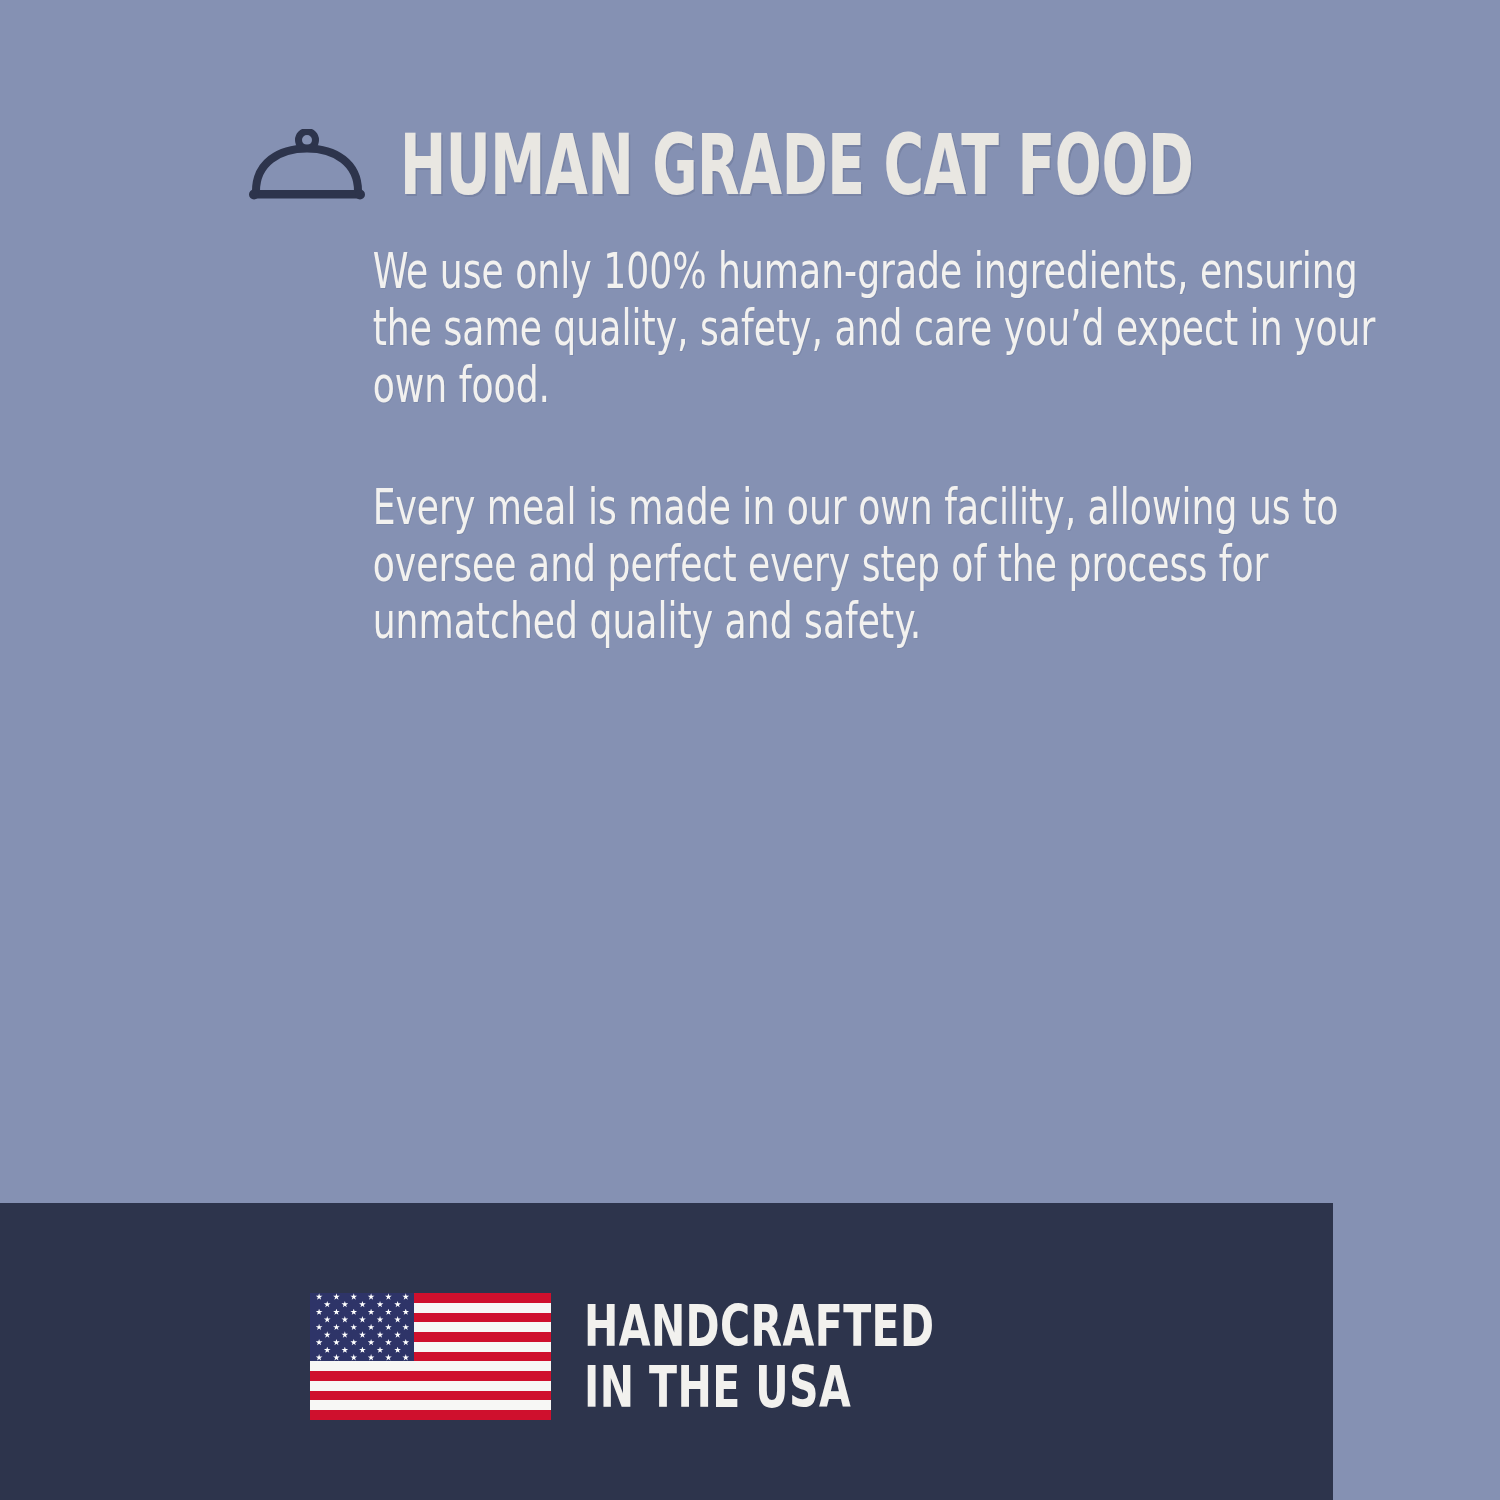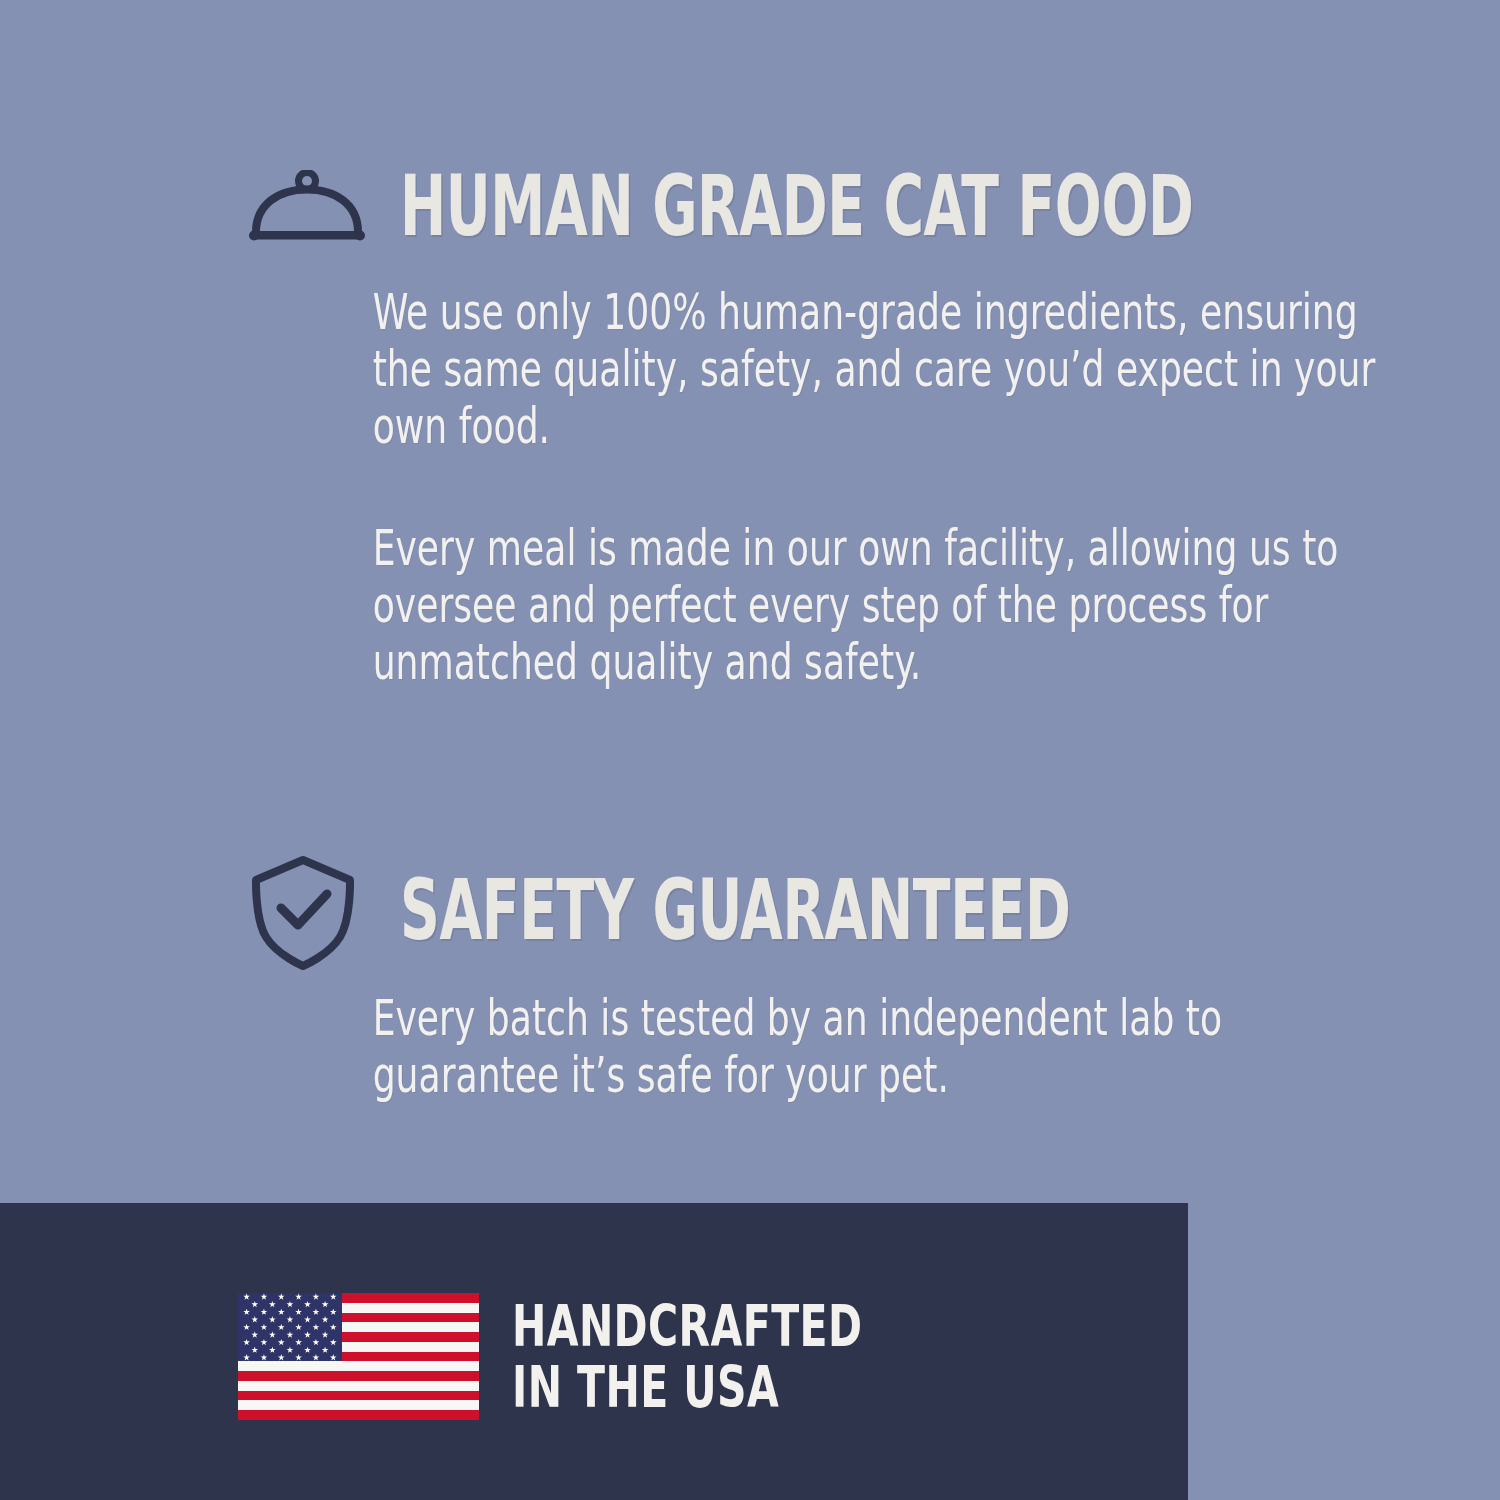--- a/index.html
+++ b/index.html
@@ -22,21 +22,20 @@
     box-sizing: border-box;
   }
 
   
   .features {
     position: absolute;
     left: 0;
     top: 0;
     width: 1500px;
     height: 1203px;
-    margin-top: 41px;
   }
 
   .feature {
     position: absolute;
     left: 248px;
     width: 1010px;
   }
 
   .feature-head {
     position: relative;
@@ -97,21 +96,21 @@
 
   #feature-0 .feature-body { margin-top: 25px; }
   #feature-1 .feature-body { margin-top: 27px; }
   #feature-2 .feature-body { margin-top: 27px; }
 
   
   .banner {
     position: absolute;
     left: 0;
     top: 1203px;
-    width: 1188px;
+    width: 1333px;
     height: 297px;
     background: #2d344c;
     display: flex;
     align-items: center;
     justify-content: center;
   }
 
   .banner-inner {
     display: flex;
     align-items: center;
@@ -197,32 +196,20 @@
         </span>
         <h2 class="feature-title">HUMAN GRADE CAT FOOD</h2>
       </div>
       <p class="feature-body">We use only 100% human-grade ingredients, ensuring the same quality, safety, and care you’d expect in your own food.</p>
     </div>
 
     <div class="feature" id="feature-1">
       <p class="feature-body">Every meal is made in our own facility, allowing us to oversee and perfect every step of the process for unmatched quality and safety.</p>
     </div>
 
-    <div class="feature" id="feature-2">
-      <div class="feature-head">
-        <span class="feature-icon">
-          <svg width="110" height="120" viewBox="0 0 110 120" fill="none" xmlns="http://www.w3.org/2000/svg">
-            <path d="M55 7 L102 27 C102 27 103 66 92 84 C81 102 55 113 55 113 C55 113 29 102 18 84 C7 66 8 27 8 27 L55 7 Z" stroke="#2d344c" stroke-width="8" stroke-linejoin="round" fill="none"></path>
-            <path d="M33 55 L50 72 L79 41" stroke="#2d344c" stroke-width="9" stroke-linecap="round" stroke-linejoin="round" fill="none"></path>
-          </svg>
-        </span>
-        <h2 class="feature-title">SAFETY GUARANTEED</h2>
-      </div>
-      <p class="feature-body">Every batch is tested by an independent lab to guarantee it’s safe for your pet.</p>
-    </div>
 
   </div>
 
   <div class="banner">
     <div class="banner-inner">
       <span class="flag">
         <span class="stripes"></span>
         <span class="canton" id="flag-canton">
             <span class="starrow" style="top: 0.3px;">
               <span class="star"></span>

